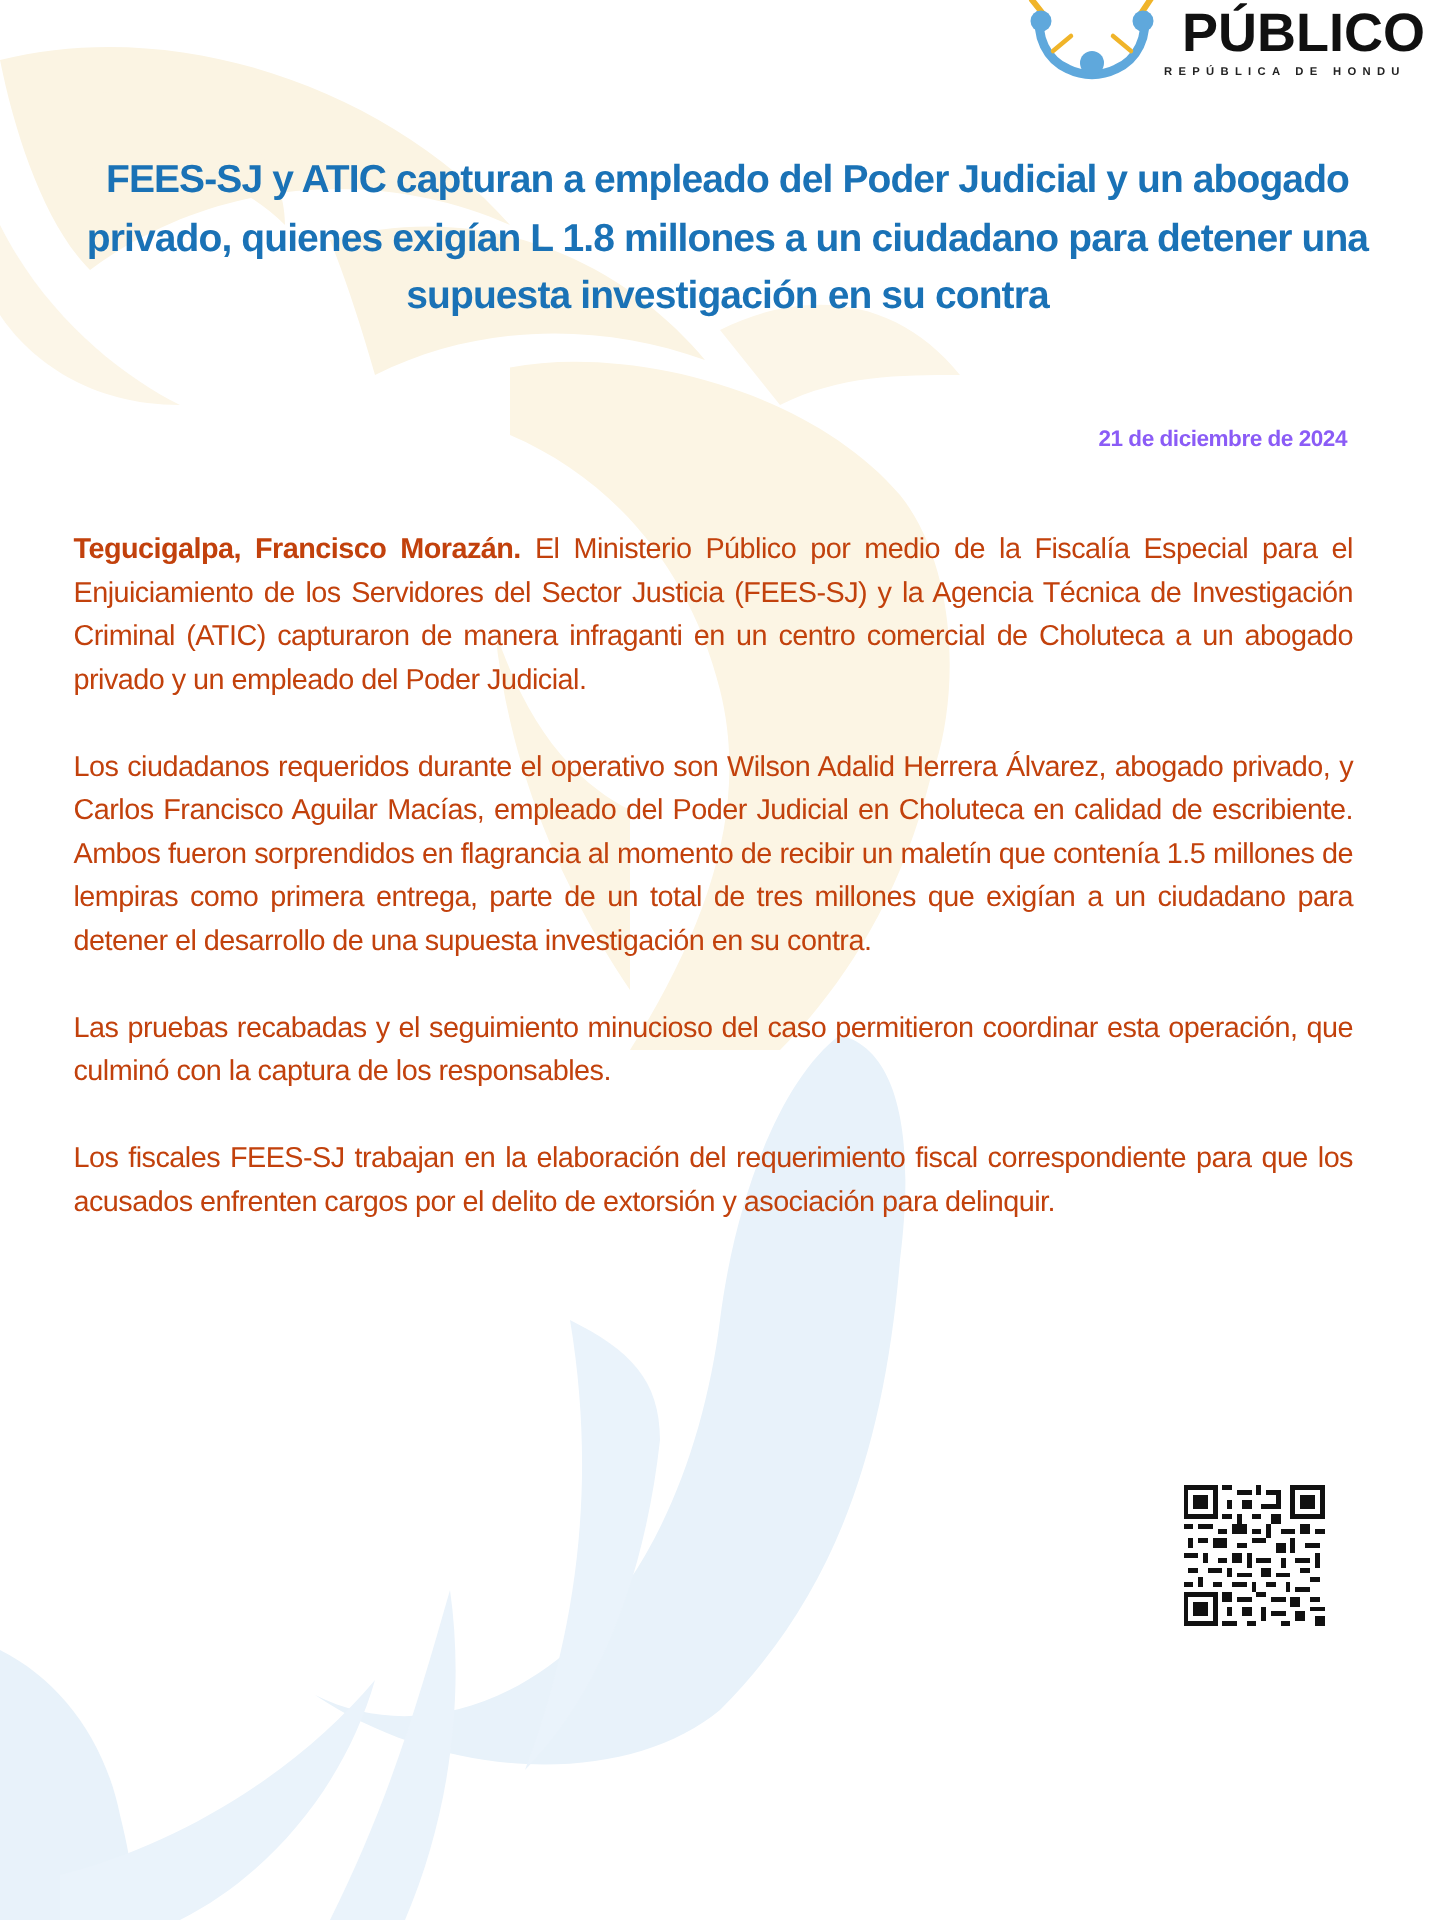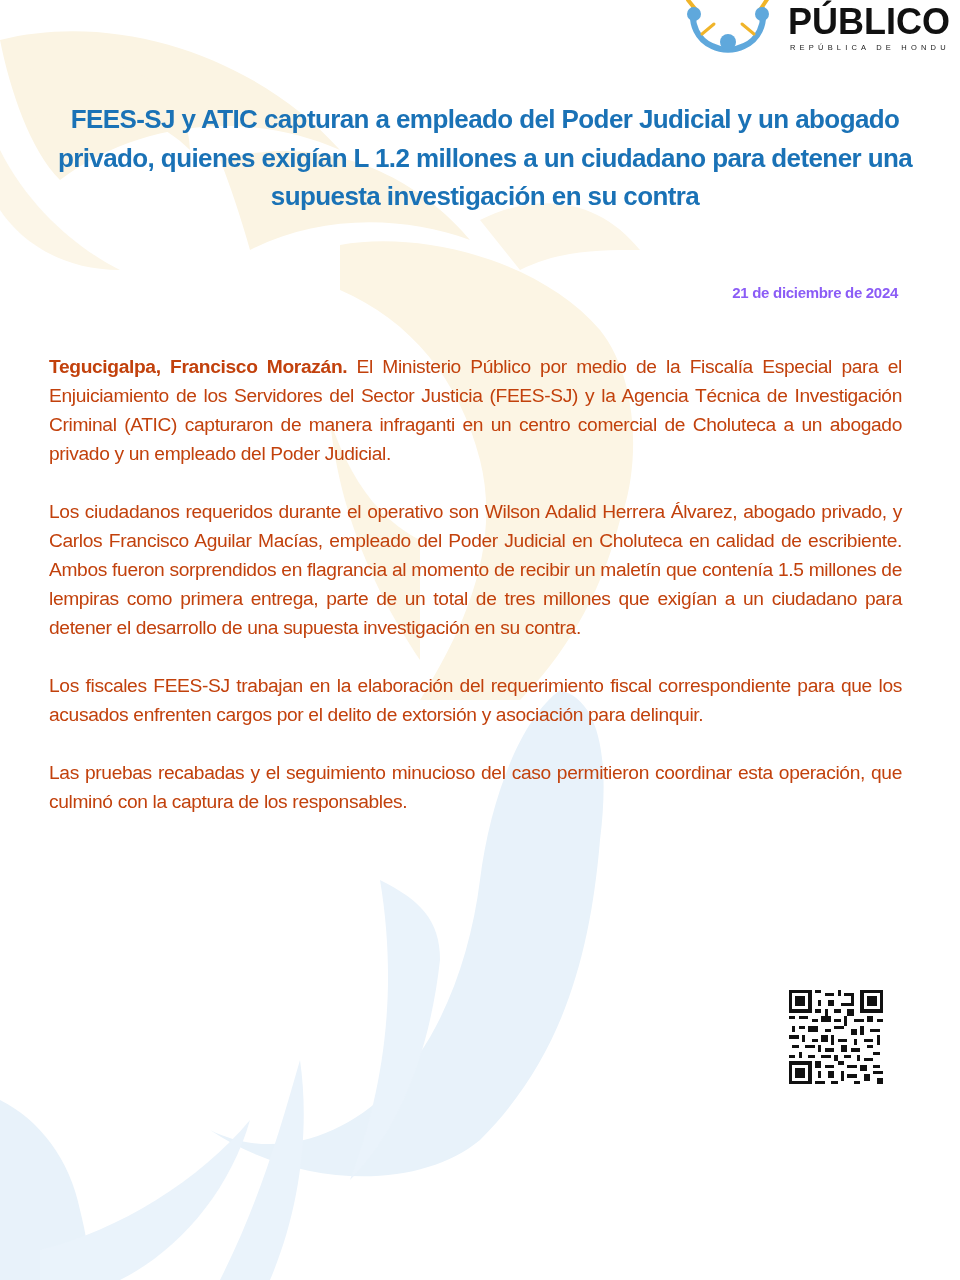--- a/index.html
+++ b/index.html
@@ -13,22 +13,22 @@
     .content { position: absolute; left: 0; top: 0; width: 960px; height: 1107px; z-index: 1; }
 
     .logo { position: absolute; left: 676px; top: 0; width: 284px; height: 60px; }
     .logo-mark { position: absolute; left: 4px; top: -6px; width: 96px; height: 62px; }
     .logo-title {
       position: absolute; left: 112px; top: 2px;
       font-size: 36px; font-weight: bold; color: #111; letter-spacing: 0px;
       line-height: 40px; white-space: nowrap;
     }
     .logo-sub {
-      position: absolute; left: 114px; top: 43px;
-      font-size: 7.5px; font-weight: normal; color: #222; letter-spacing: 4.2px;
+      position: absolute; left: 100px; top: 43px;
+      font-size: 7.5px; font-weight: bold; color: #222; letter-spacing: 4.2px;
       white-space: nowrap;
     }
 
     .title {
       position: absolute; left: 40px; top: 100px; width: 890px;
       text-align: center; color: #1a72b6;
       font-size: 26px; font-weight: bold; line-height: 38.5px;
       letter-spacing: -0.6px;
     }
     .date {
@@ -75,29 +75,29 @@
       <circle cx="14" cy="20" r="7" fill="#5fa8dc"></circle>
       <circle cx="82" cy="20" r="7" fill="#5fa8dc"></circle>
       <circle cx="48" cy="48" r="8" fill="#5fa8dc"></circle>
       <path d="M22,40 L34,30" stroke="#f0b429" stroke-width="3" stroke-linecap="round"></path>
       <path d="M74,40 L62,30" stroke="#f0b429" stroke-width="3" stroke-linecap="round"></path>
     </svg>
     <div class="logo-title">PÚBLICO</div>
     <div class="logo-sub">REPÚBLICA DE HONDU</div>
   </div>
 
-  <h1 class="title" style="margin:0;">FEES-SJ y ATIC capturan a empleado del Poder Judicial y un abogado privado, quienes exigían L 1.2 millones a un ciudadano para detener una supuesta investigación en su contra</h1>
+  <h1 class="title" style="margin:0;">FEES-SJ y ATIC capturan a empleado del Poder Judicial y un abogado privado, quienes exigían L 1.8 millones a un ciudadano para detener una supuesta investigación en su contra</h1>
 
   <div class="date">21 de diciembre de 2024</div>
 
   <div class="body">
     <p><b>Tegucigalpa, Francisco Morazán.</b><span> El Ministerio Público por medio de la Fiscalía Especial para el Enjuiciamiento de los Servidores del Sector Justicia (FEES-SJ) y la Agencia Técnica de Investigación Criminal (ATIC) capturaron de manera infraganti en un centro comercial de Choluteca a un abogado privado y un empleado del Poder Judicial.</span></p>
     <p>Los ciudadanos requeridos durante el operativo son Wilson Adalid Herrera Álvarez, abogado privado, y Carlos Francisco Aguilar Macías, empleado del Poder Judicial en Choluteca en calidad de escribiente. Ambos fueron sorprendidos en flagrancia al momento de recibir un maletín que contenía 1.5 millones de lempiras como primera entrega, parte de un total de tres millones que exigían a un ciudadano para detener el desarrollo de una supuesta investigación en su contra.</p>
+    <p>Las pruebas recabadas y el seguimiento minucioso del caso permitieron coordinar esta operación, que culminó con la captura de los responsables.</p>
     <p>Los fiscales FEES-SJ trabajan en la elaboración del requerimiento fiscal correspondiente para que los acusados enfrenten cargos por el delito de extorsión y asociación para delinquir.</p>
-    <p>Las pruebas recabadas y el seguimiento minucioso del caso permitieron coordinar esta operación, que culminó con la captura de los responsables.</p>
   </div>
 
   <svg class="qr" viewBox="0 0 29 29" shape-rendering="crispEdges" xmlns="http://www.w3.org/2000/svg">
     <rect width="29" height="29" fill="#fff"></rect>
 
     <g fill="#111">
       <rect x="0" y="0" width="7" height="7"></rect>
         <rect x="22" y="0" width="7" height="7"></rect>
         <rect x="0" y="22" width="7" height="7"></rect>
     </g>

